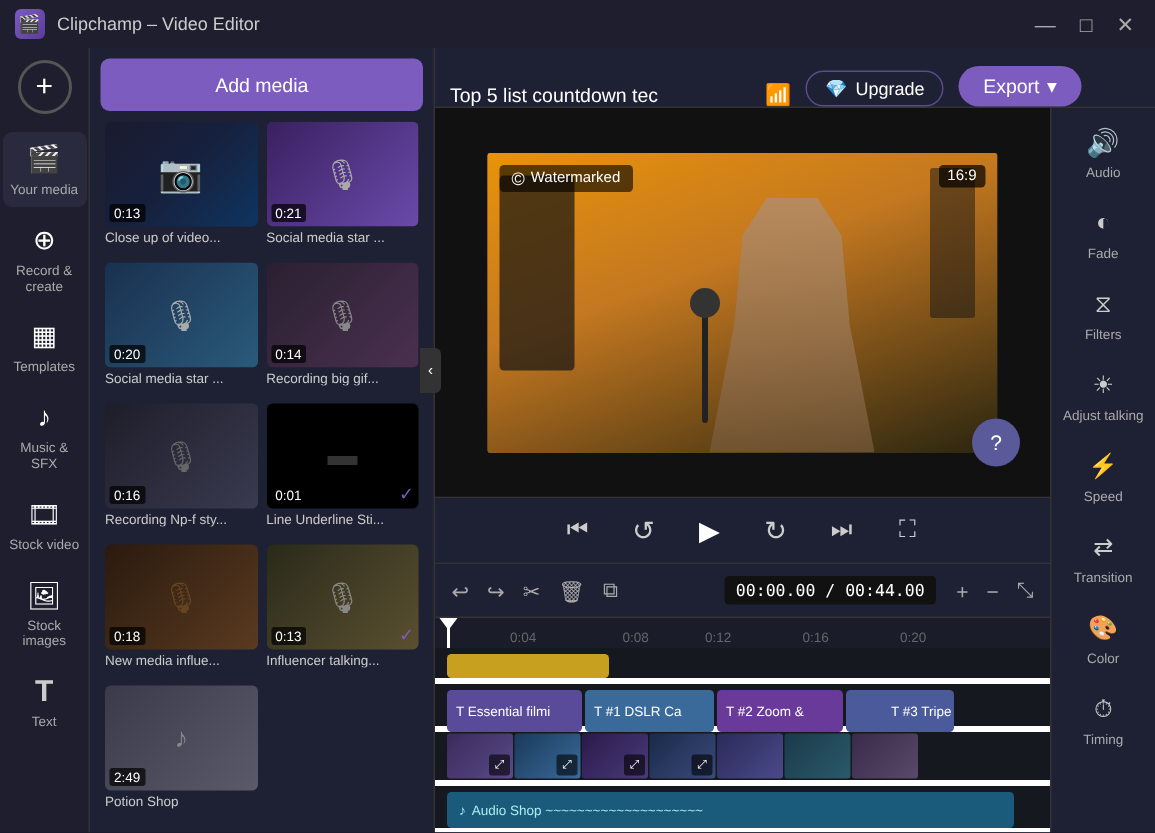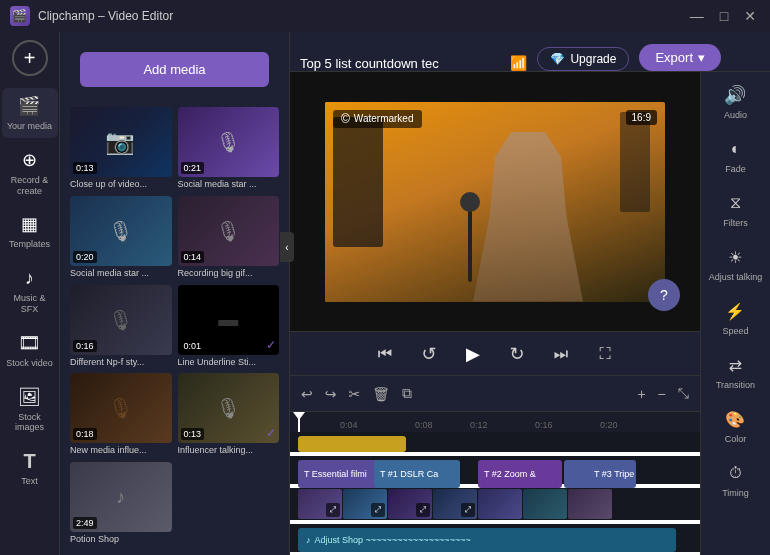--- a/index.html
+++ b/index.html
@@ -104,21 +104,21 @@
       border-radius: 4px 4px 0 0;
       font-size: 11px;
       cursor: pointer;
       color: #aaa;
     }
     .media-tab.active {
       color: #fff;
       border-bottom: 2px solid #7c5cbf;
     }
     #add-media-btn {
-      margin: 20px;
+      margin: 7px;
       background: #7c5cbf;
       border: none;
       color: #fff;
       padding: 10px;
       border-radius: 6px;
       font-size: 13px;
       cursor: pointer;
       font-weight: 500;
     }
     #media-grid {
@@ -555,21 +555,21 @@
           <div class="media-duration">0:14</div>
         </div>
         <div class="media-name">Recording big gif...</div>
       </div>
 
       <div class="media-item">
         <div class="media-thumb" style="background:linear-gradient(135deg,#1e1e2a 0%,#3a3a50 100%);">
           <div style="width:100%;height:100%;display:flex;align-items:center;justify-content:center;color:#666;font-size:20px;">🎙</div>
           <div class="media-duration">0:16</div>
         </div>
-        <div class="media-name">Different Np-f sty...</div>
+        <div class="media-name">Recording Np-f sty...</div>
       </div>
 
       <div class="media-item">
         <div class="media-thumb" style="background:#000;">
           <div style="width:100%;height:100%;display:flex;align-items:center;justify-content:center;color:#333;font-size:20px;">▬</div>
           <div class="media-duration">0:01</div>
           <div class="media-checkmark">✓</div>
         </div>
         <div class="media-name">Line Underline Sti...</div>
       </div>
@@ -657,20 +657,25 @@
 
         <div id="timeline-section">
 
           <div id="timeline-toolbar">
             <button class="tl-btn">↩</button>
             <button class="tl-btn">↪</button>
             <button class="tl-btn">✂</button>
             <button class="tl-btn">🗑</button>
             <button class="tl-btn">⧉</button>
             <span style="flex:1;"></span>
+            <div id="time-display">
+              <span>00:00.00</span>
+              <span> / </span>
+              <span>00:44.00</span>
+            </div>
             <button class="tl-btn">+</button>
             <button class="tl-btn">−</button>
             <button class="tl-btn">⤡</button>
           </div>
 
           <div id="timeline-ruler" style="position:relative;height:20px;background:#1a1c2a;overflow:hidden;">
 
             <div style="position:absolute;left:8px;top:0;bottom:0;width:2px;background:#fff;z-index:5;">
               <div style="position:absolute;top:0;left:-5px;width:0;height:0;border-left:6px solid transparent;border-right:6px solid transparent;border-top:8px solid #fff;"></div>
             </div>
@@ -684,21 +689,21 @@
           <div id="timeline-tracks">
 
             <div class="track-row" style="height:24px;">
               <div style="position:absolute;left:8px;top:4px;height:16px;width:108px;background:#c8a020;border-radius:3px;"></div>
             </div>
 
             <div class="track-row" style="height:32px;">
               <div class="clip" style="left:8px;background:#5a4a9a;width:90px;">
                 <span style="font-size:9px;">T Essential filmi</span>
               </div>
-              <div class="clip" style="left:84px;background:#3a6a9a;width:86px;">
+              <div class="clip" style="left:100px;background:#3a6a9a;width:86px;">
                 <span style="font-size:9px;">T #1 DSLR Ca</span>
               </div>
               <div class="clip" style="left:188px;background:#6a3a9a;width:84px;">
                 <span style="font-size:9px;">T #2 Zoom &amp;</span>
               </div>
               <div class="clip" style="left:274px;background:#4a5a9a;width:72px;padding-left:30px;">
                 <span style="font-size:9px;">T #3 Tripe</span>
               </div>
             </div>
 
@@ -716,21 +721,21 @@
                 <div class="thumb-strip-icon">⤢</div>
               </div>
               <div class="thumb-strip-item" style="background:linear-gradient(135deg,#2a2a5a,#4a4a8a);"></div>
               <div class="thumb-strip-item" style="background:linear-gradient(135deg,#1a3a4a,#2a5a6a);"></div>
               <div class="thumb-strip-item" style="background:linear-gradient(135deg,#3a2a4a,#5a4a6a);"></div>
             </div>
 
             <div class="track-row" style="height:32px;">
               <div style="position:absolute;left:8px;top:4px;height:24px;width:378px;background:#1a5a7a;border-radius:3px;display:flex;align-items:center;padding:0 8px;font-size:9px;color:#aee;">
                 <span>♪</span>
-                <span style="margin-left:4px;">Adjust Shop ~~~~~~~~~~~~~~~~~~~~</span>
+                <span style="margin-left:4px;">Audio Shop ~~~~~~~~~~~~~~~~~~~~</span>
               </div>
             </div>
           </div>
         </div>
       </div>
 
       <div id="right-sidebar">
         <div class="right-tool">
           <div class="tool-icon">🔊</div>
           <div class="tool-label">Audio</div>

